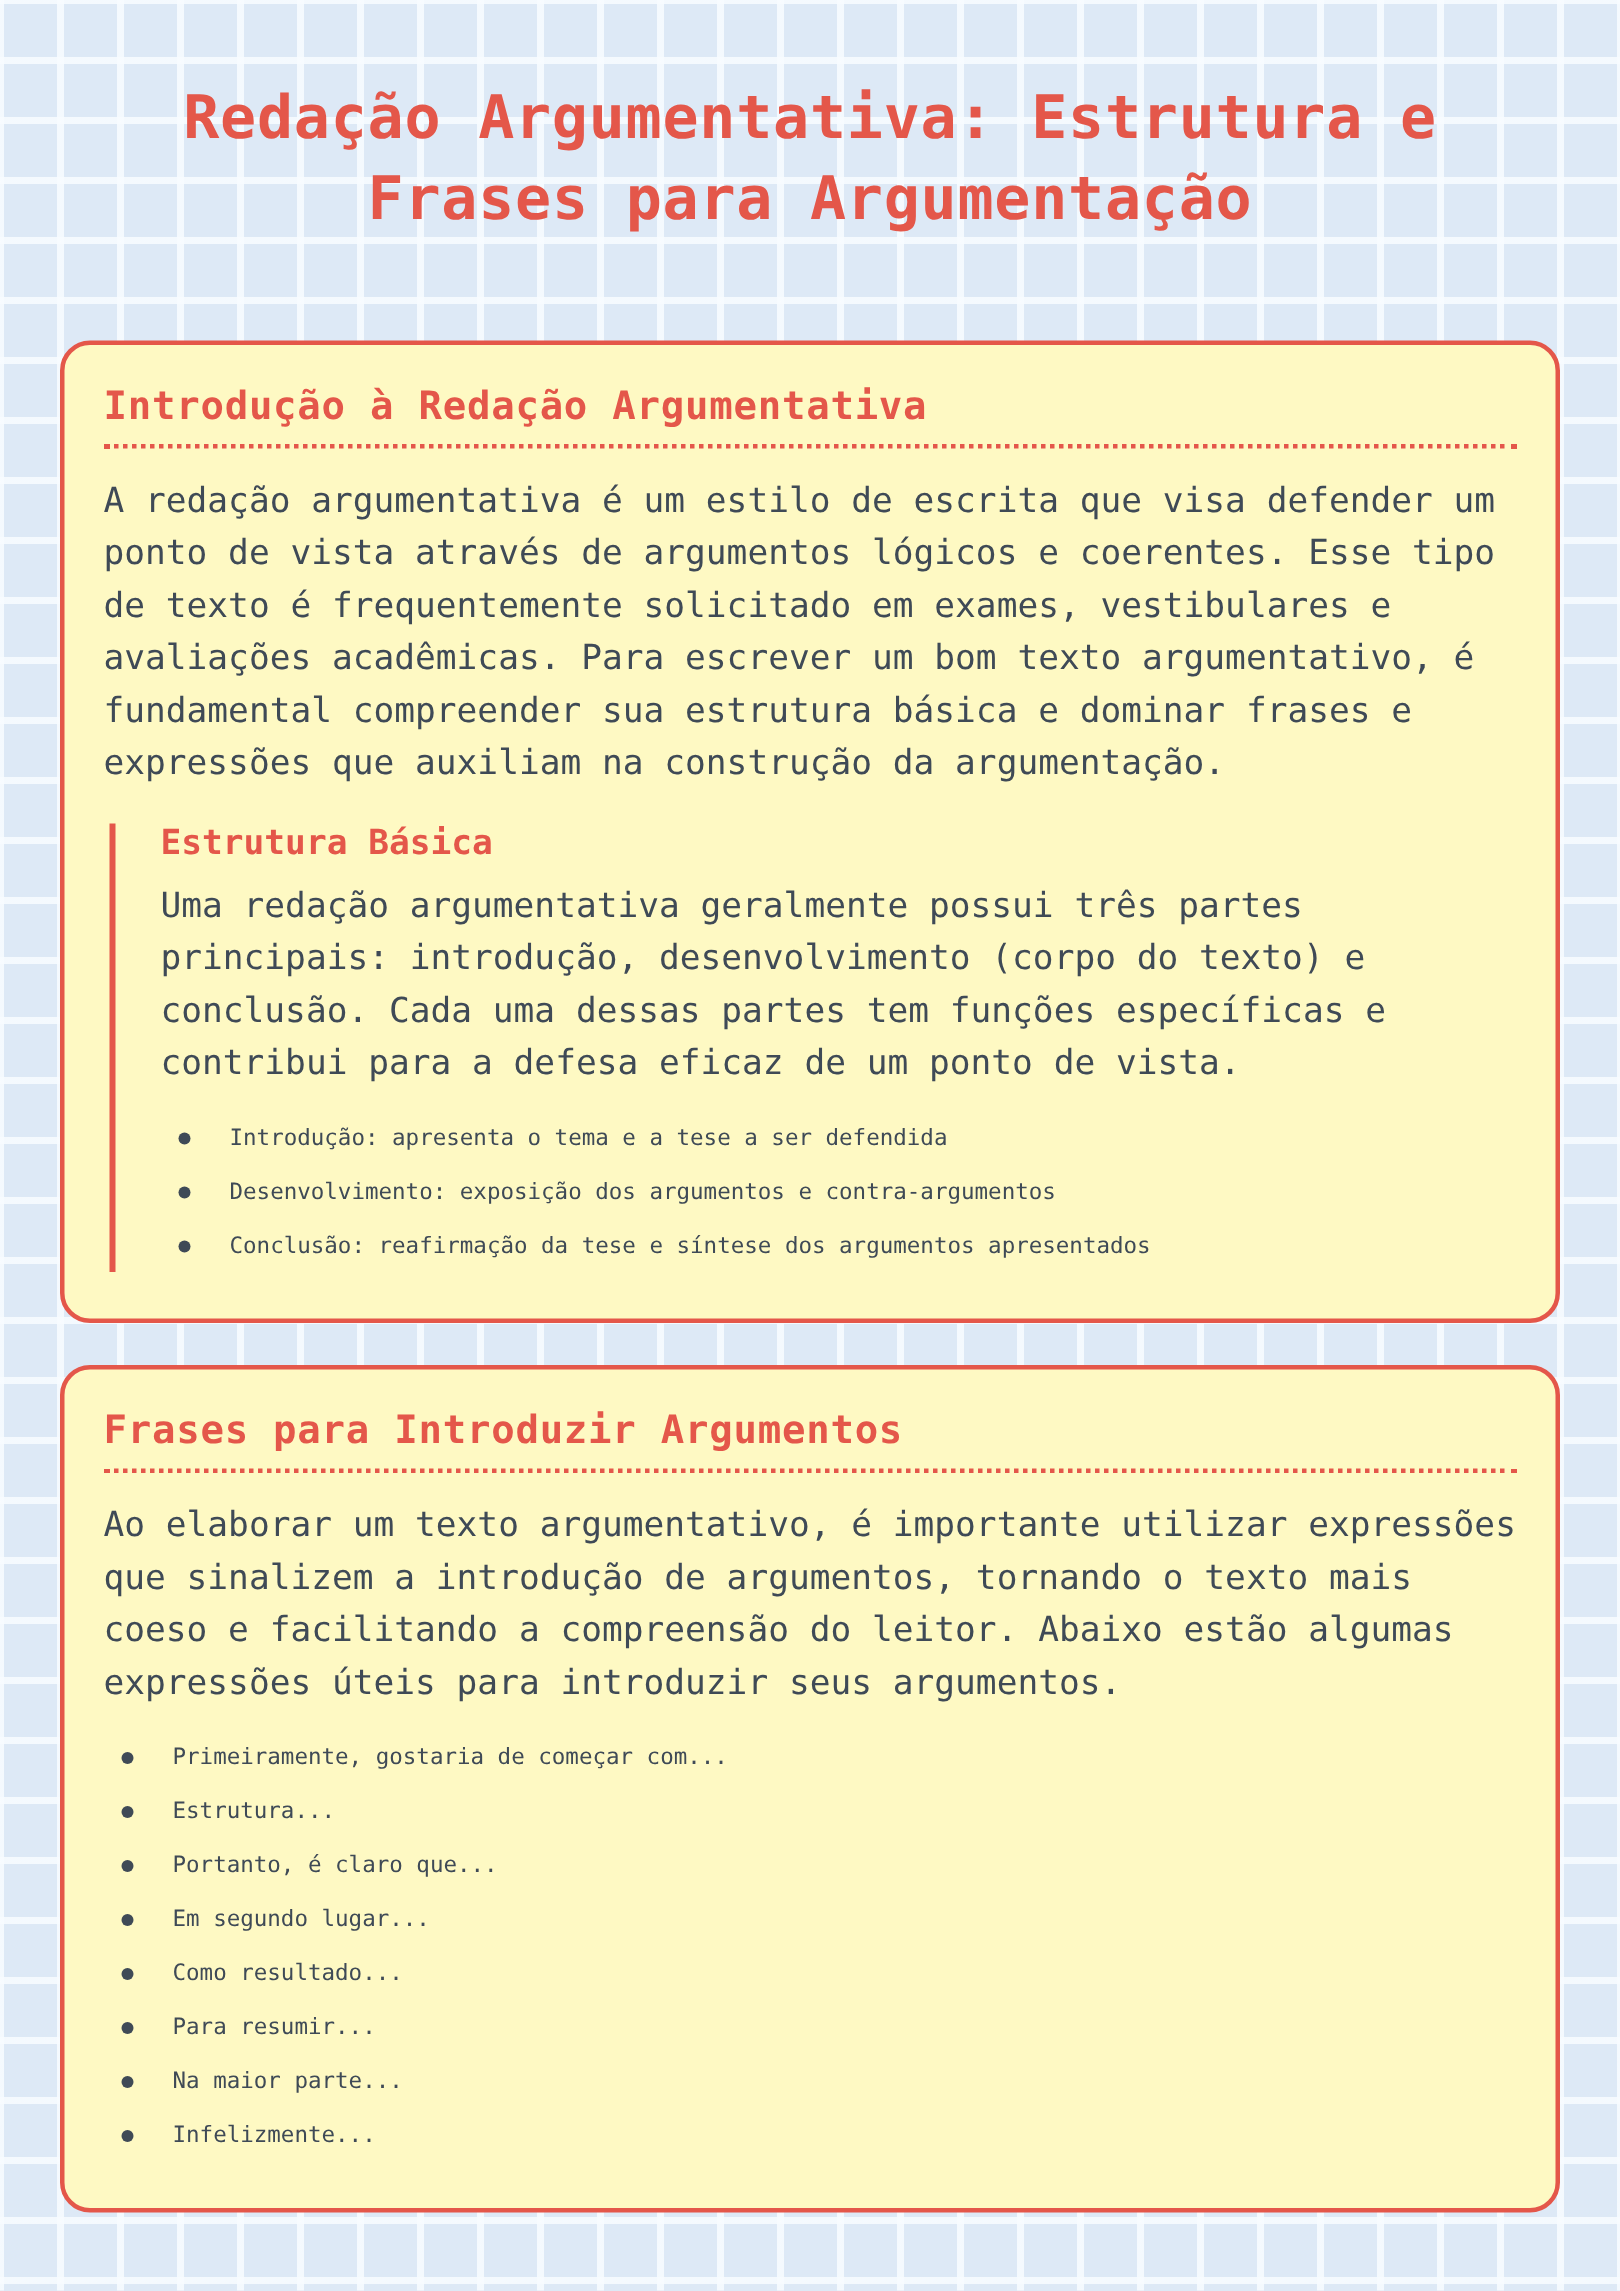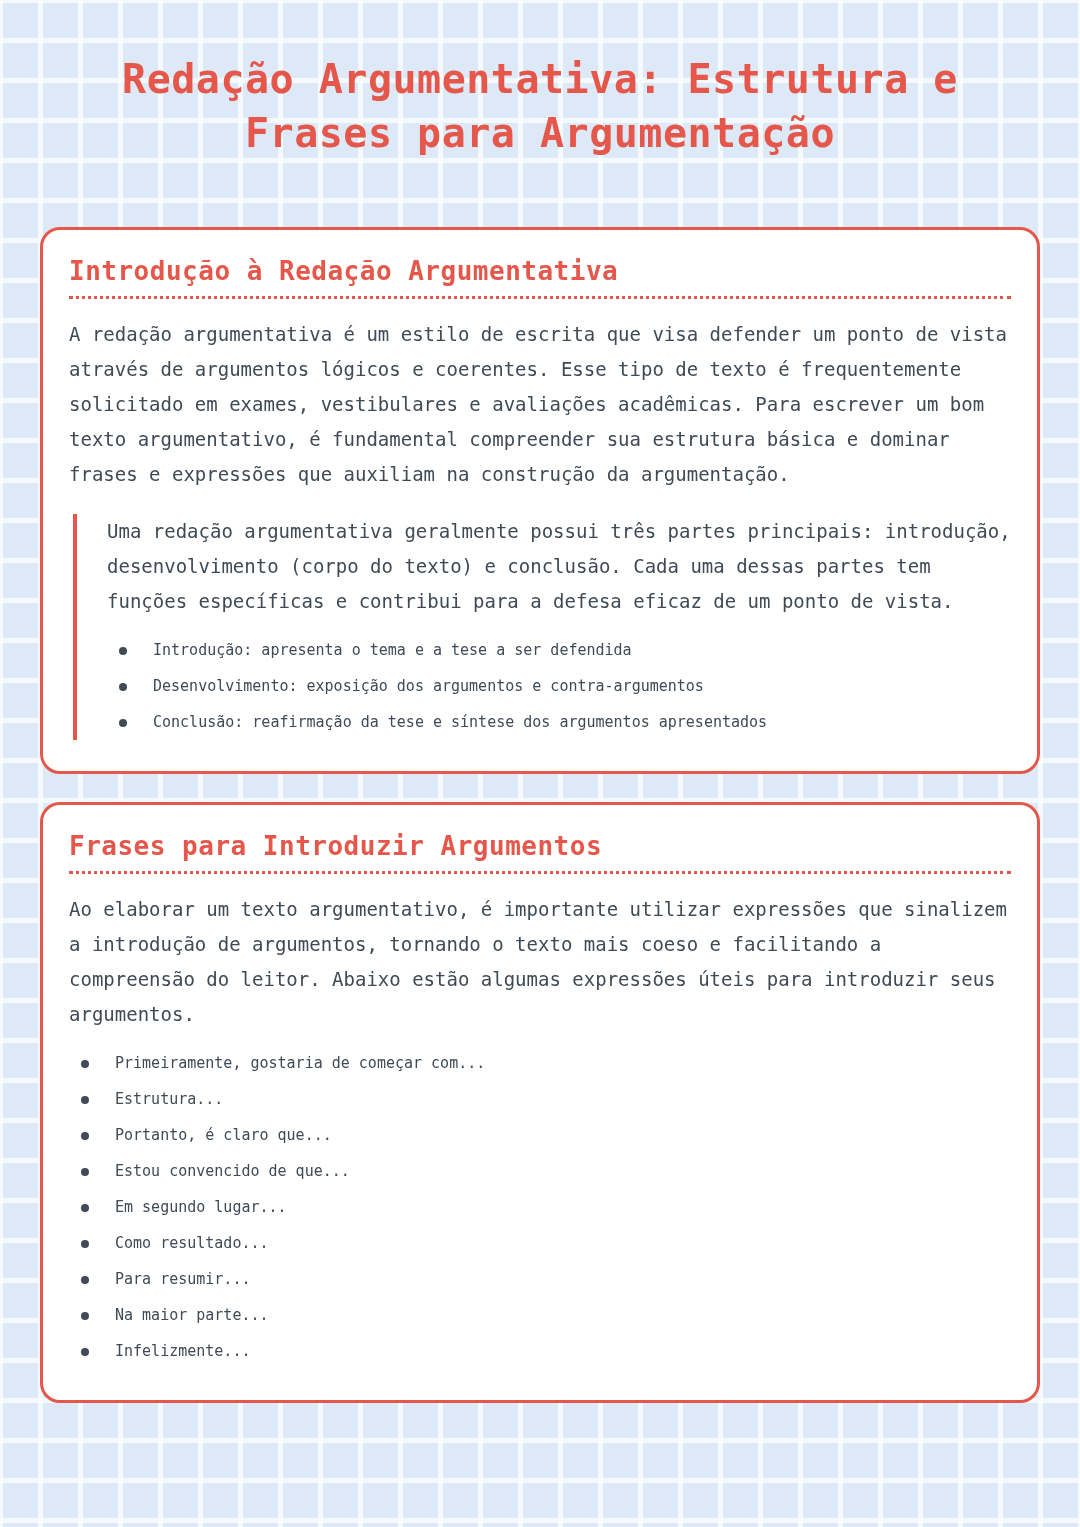--- a/index.html
+++ b/index.html
@@ -26,39 +26,39 @@
     line-height: 1.35;
     font-weight: bold;
     color: #e4574a;
     text-align: center;
     max-width: 900px;
     margin: 0 auto 67px auto;
     letter-spacing: 0.5px;
   }
 
   .card {
-    background: #ffffff;
+    background: #fef9c3;
     border: 3px solid #e4574a;
     border-radius: 20px;
     padding: 26px 26px 30px 26px;
     margin-bottom: 28px;
   }
 
   .card-heading {
     font-size: 26px;
     font-weight: bold;
     color: #e4574a;
     padding-bottom: 10px;
     border-bottom: 3px dotted #e4574a;
     margin-bottom: 18px;
     letter-spacing: 0.5px;
   }
 
   .body-text {
-    font-size: 19px;
+    font-size: 23px;
     line-height: 35px;
     margin-bottom: 14px;
   }
 
   .subsection {
     border-left: 4px solid #e4574a;
     padding-left: 30px;
     margin-left: 4px;
     margin-top: 22px;
   }
@@ -104,41 +104,41 @@
 <main class="page">
 
   <h1 class="page-title">Redação Argumentativa: Estrutura e Frases para Argumentação</h1>
 
   <section class="card">
     <h2 class="card-heading">Introdução à Redação Argumentativa</h2>
 
     <p class="body-text">A redação argumentativa é um estilo de escrita que visa defender um ponto de vista através de argumentos lógicos e coerentes. Esse tipo de texto é frequentemente solicitado em exames, vestibulares e avaliações acadêmicas. Para escrever um bom texto argumentativo, é fundamental compreender sua estrutura básica e dominar frases e expressões que auxiliam na construção da argumentação.</p>
 
     <div class="subsection">
+      <h3 class="subsection-heading">Estrutura Básica</h3>
 
       <p class="body-text">Uma redação argumentativa geralmente possui três partes principais: introdução, desenvolvimento (corpo do texto) e conclusão. Cada uma dessas partes tem funções específicas e contribui para a defesa eficaz de um ponto de vista.</p>
 
       <ul class="bullet-list">
         <li>Introdução: apresenta o tema e a tese a ser defendida</li>
         <li>Desenvolvimento: exposição dos argumentos e contra-argumentos</li>
         <li>Conclusão: reafirmação da tese e síntese dos argumentos apresentados</li>
       </ul>
     </div>
   </section>
 
   <section class="card">
     <h2 class="card-heading">Frases para Introduzir Argumentos</h2>
 
     <p class="body-text">Ao elaborar um texto argumentativo, é importante utilizar expressões que sinalizem a introdução de argumentos, tornando o texto mais coeso e facilitando a compreensão do leitor. Abaixo estão algumas expressões úteis para introduzir seus argumentos.</p>
 
     <ul class="bullet-list phrase-list">
       <li>Primeiramente, gostaria de começar com...</li>
       <li>Estrutura...</li>
       <li>Portanto, é claro que...</li>
-      <li>Estou convencido de que...</li>
       <li>Em segundo lugar...</li>
       <li>Como resultado...</li>
       <li>Para resumir...</li>
       <li>Na maior parte...</li>
       <li>Infelizmente...</li>
     </ul>
   </section>
 
 </main>
 

